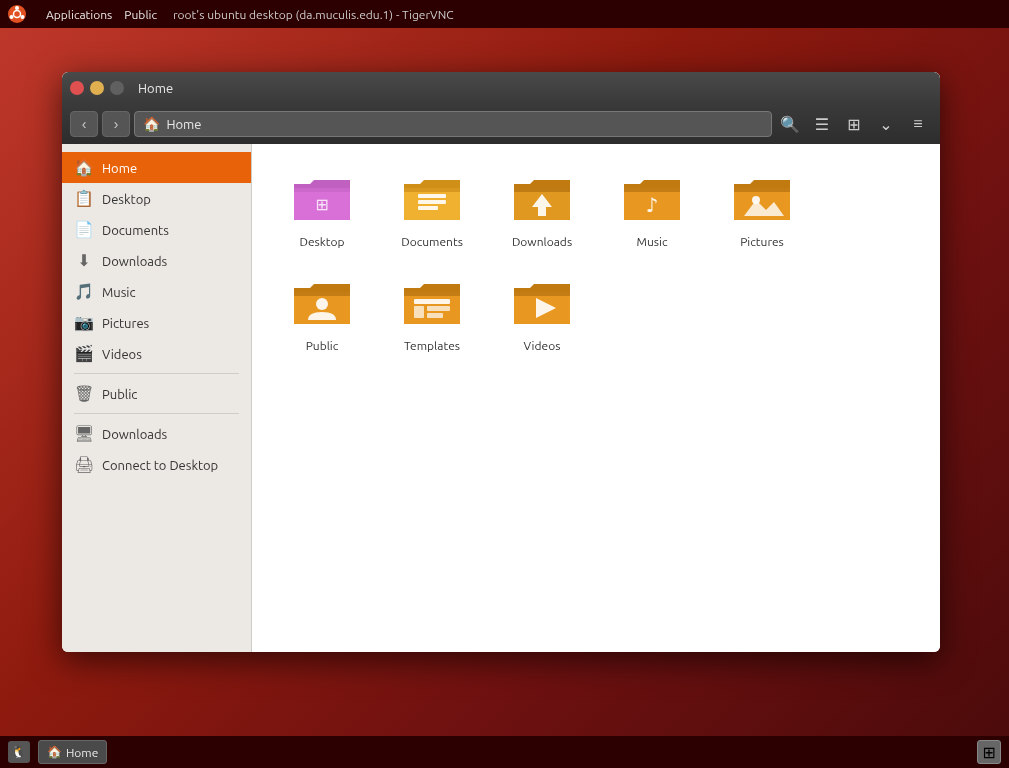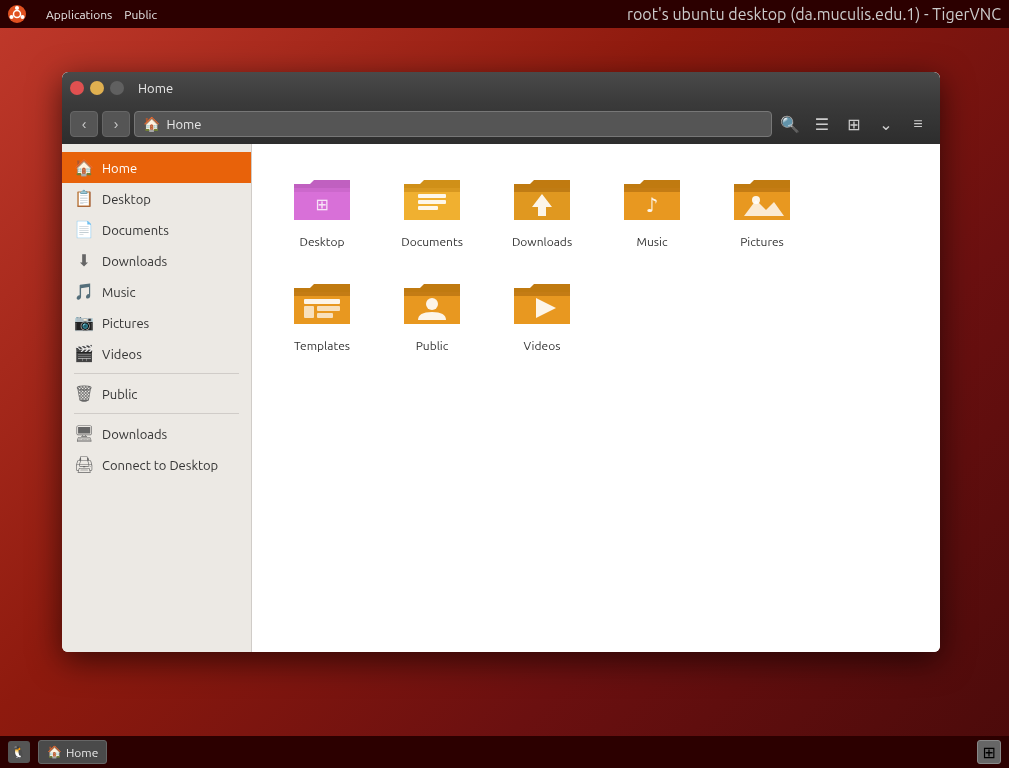--- a/index.html
+++ b/index.html
@@ -30,23 +30,23 @@
       display: flex;
       gap: 12px;
     }
     .top-bar-menu span {
       color: #e8e8e8;
       font-size: 12px;
       cursor: pointer;
     }
     .top-bar-title {
       flex: 1;
-      text-align: right;
+      text-align: left;
       color: #ccc;
-      font-size: 16px;
+      font-size: 12px;
     }
 
     
     .window {
       position: absolute;
       top: 72px;
       left: 62px;
       width: 878px;
       height: 580px;
       background: #f2f1f0;
@@ -420,37 +420,37 @@
           <polygon points="14,44 26,28 36,38 44,30 54,44" fill="white" opacity="0.8"></polygon>
         </svg>
         <span class="file-label">Pictures</span>
       </div>
 
       <div class="file-item">
         <svg class="file-icon" viewBox="0 0 64 56">
           <path d="M4,12 L20,12 L24,8 L60,8 L60,48 L4,48 Z" fill="#c07a10"></path>
           <path d="M4,16 L60,16 L60,48 L4,48 Z" fill="#e89820"></path>
           <rect x="4" y="16" width="56" height="4" fill="#a06008" opacity="0.5"></rect>
+          <circle cx="32" cy="28" r="6" fill="white" opacity="0.9"></circle>
+          <path d="M18,44 Q18,36 32,36 Q46,36 46,44" fill="white" opacity="0.9"></path>
+        </svg>
+        <span class="file-label">Public</span>
+      </div>
+
+      <div class="file-item">
+        <svg class="file-icon" viewBox="0 0 64 56">
+          <path d="M4,12 L20,12 L24,8 L60,8 L60,48 L4,48 Z" fill="#c07a10"></path>
+          <path d="M4,16 L60,16 L60,48 L4,48 Z" fill="#e89820"></path>
+          <rect x="4" y="16" width="56" height="4" fill="#a06008" opacity="0.5"></rect>
           <rect x="14" y="23" width="36" height="5" rx="1" fill="white" opacity="0.9"></rect>
           <rect x="14" y="30" width="10" height="12" rx="1" fill="white" opacity="0.7"></rect>
           <rect x="27" y="30" width="23" height="5" rx="1" fill="white" opacity="0.7"></rect>
           <rect x="27" y="37" width="16" height="5" rx="1" fill="white" opacity="0.7"></rect>
         </svg>
         <span class="file-label">Templates</span>
-      </div>
-
-      <div class="file-item">
-        <svg class="file-icon" viewBox="0 0 64 56">
-          <path d="M4,12 L20,12 L24,8 L60,8 L60,48 L4,48 Z" fill="#c07a10"></path>
-          <path d="M4,16 L60,16 L60,48 L4,48 Z" fill="#e89820"></path>
-          <rect x="4" y="16" width="56" height="4" fill="#a06008" opacity="0.5"></rect>
-          <circle cx="32" cy="28" r="6" fill="white" opacity="0.9"></circle>
-          <path d="M18,44 Q18,36 32,36 Q46,36 46,44" fill="white" opacity="0.9"></path>
-        </svg>
-        <span class="file-label">Public</span>
       </div>
 
       <div class="file-item">
         <svg class="file-icon" viewBox="0 0 64 56">
           <path d="M4,12 L20,12 L24,8 L60,8 L60,48 L4,48 Z" fill="#c07a10"></path>
           <path d="M4,16 L60,16 L60,48 L4,48 Z" fill="#e89820"></path>
           <rect x="4" y="16" width="56" height="4" fill="#a06008" opacity="0.5"></rect>
           <polygon points="26,22 26,42 46,32" fill="white" opacity="0.9"></polygon>
         </svg>
         <span class="file-label">Videos</span>

